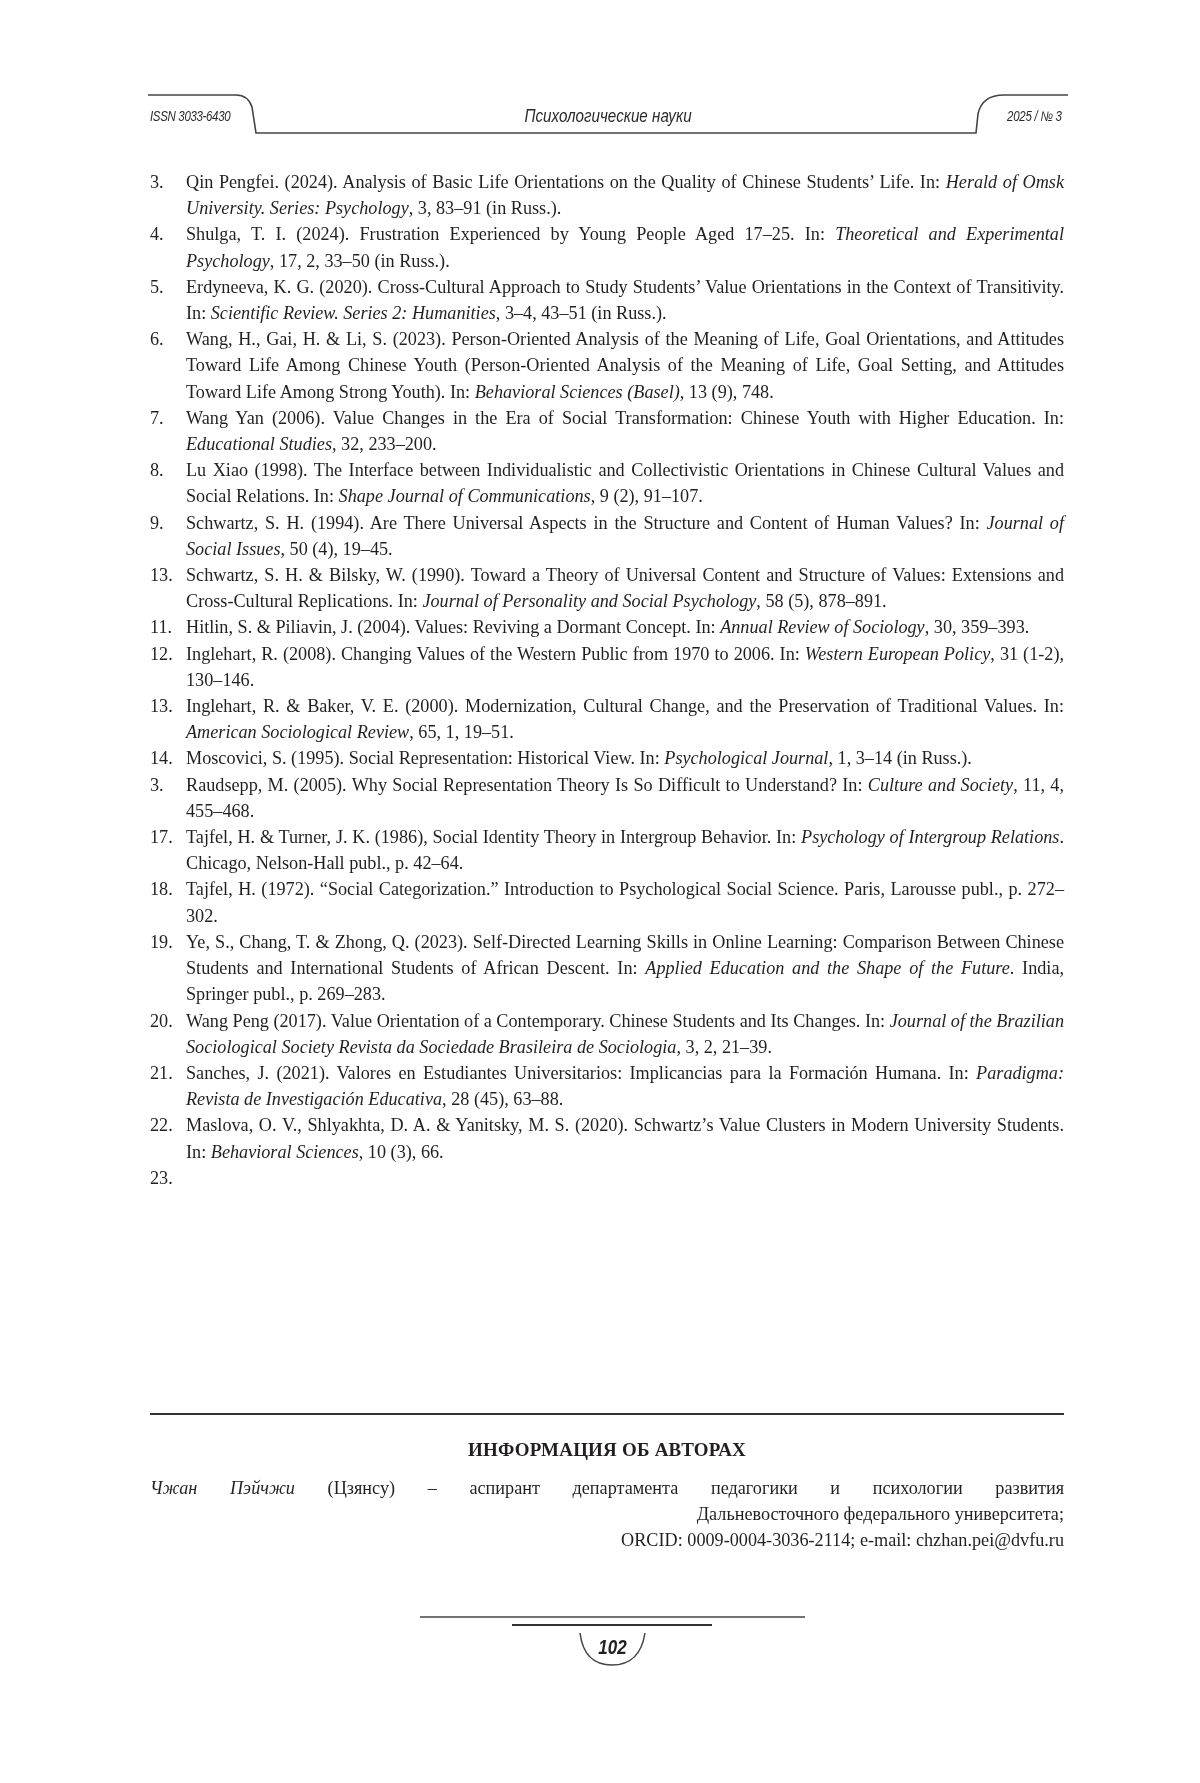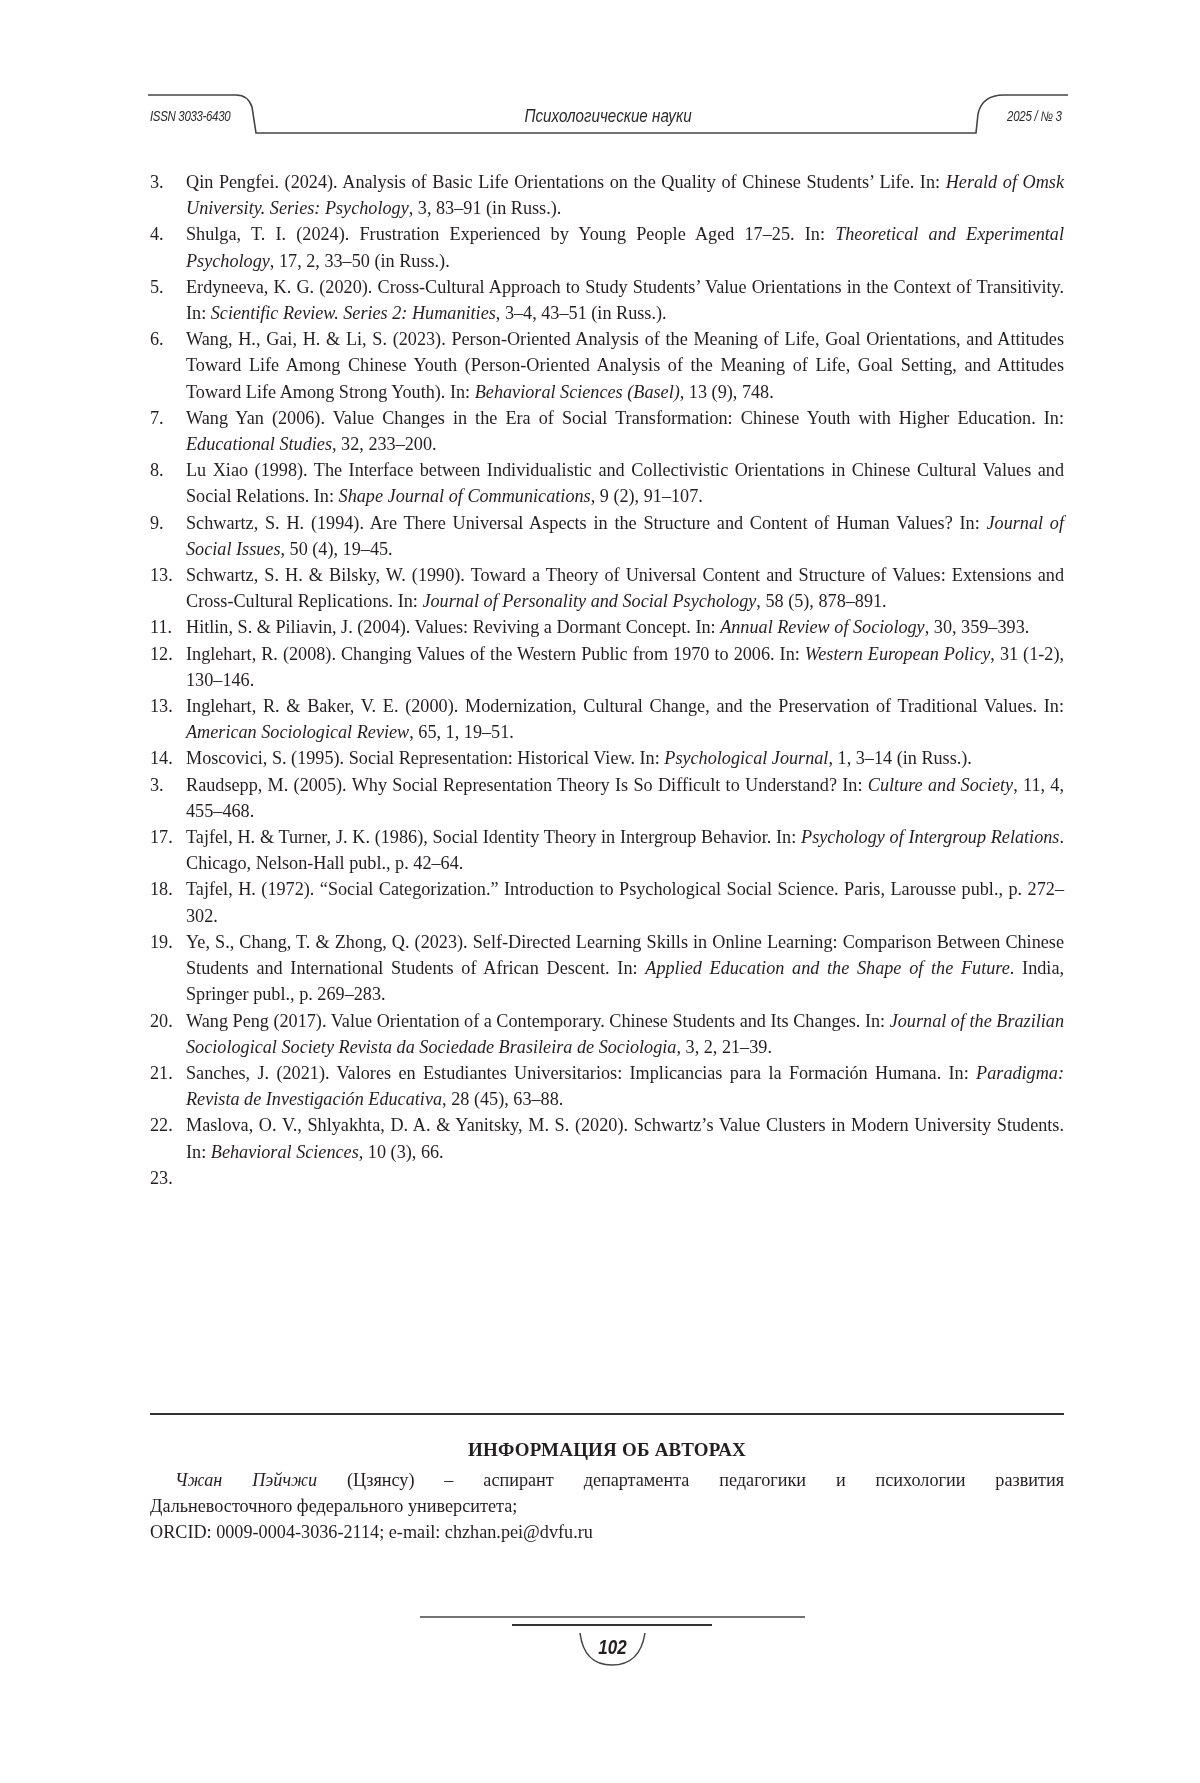--- a/index.html
+++ b/index.html
@@ -12,24 +12,24 @@
   .hdr-issue { position: absolute; right: 6px; top: 16px; font-family: "Liberation Sans", sans-serif; font-size: 14px; letter-spacing: -0.3px; transform: scaleX(0.82); transform-origin: right center; color: #2b2b2b; }
 
   .refs { position: absolute; left: 150px; top: 169px; width: 914px; list-style: none; margin: 0; padding: 0; font-family: "Liberation Serif", serif; font-size: 18.2px; line-height: 26.2px; }
   .ref { position: relative; padding-left: 36px; text-align: justify; }
   .ref-num { position: absolute; left: 0; top: 0; }
   .ref i { font-style: italic; }
 
   .divider { position: absolute; left: 150px; top: 1413px; width: 914px; height: 2px; background: #333; }
 
   .authors { position: absolute; left: 150px; top: 1437px; width: 914px; font-family: "Liberation Serif", serif; font-size: 18.2px; line-height: 26px; }
-  .authors-title { text-align: center; font-weight: bold; font-size: 19px; letter-spacing: 0.2px; margin-bottom: 4px; }
+  .authors-title { text-align: center; font-weight: bold; font-size: 19px; letter-spacing: 0.2px; margin-bottom: 12px; }
   .author-line { text-align: justify; text-align-last: justify; }
-  .author-name { font-style: italic; margin-left: 25px; }
-  .author-plain { text-align: left; }
+  .author-name { font-style: italic; }
+  .author-plain { text-align: right; }
 
   .footer { position: absolute; left: 420px; top: 1613px; width: 385px; height: 70px; font-style: italic; }
   .footer svg { position: absolute; left: 0; top: 0; }
   .page-num { position: absolute; left: 0; width: 385px; top: 23px; text-align: center; font-family: "Liberation Sans", sans-serif; font-weight: bold; font-size: 20px; transform: scaleX(0.85); color: #231f20; }
 </style>
 </head>
 <body>
 
 <div class="header">
   <svg width="920" height="46" viewBox="0 0 920 46">

